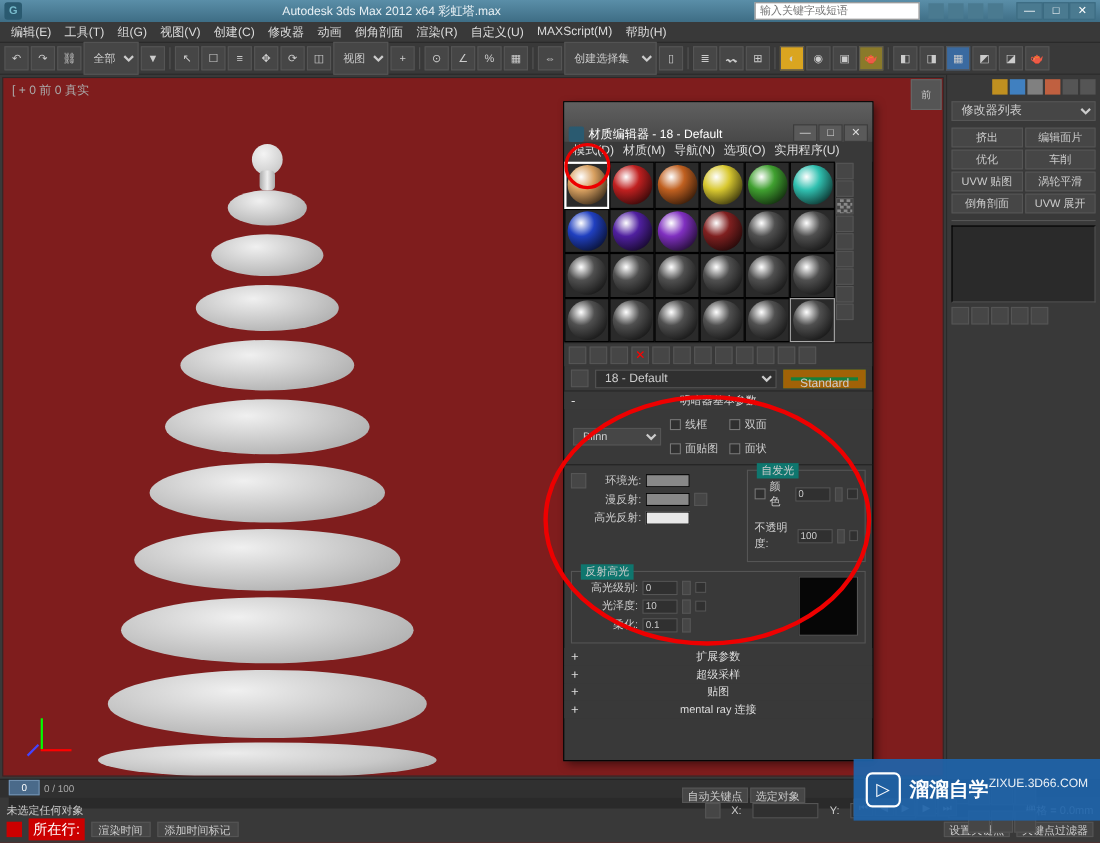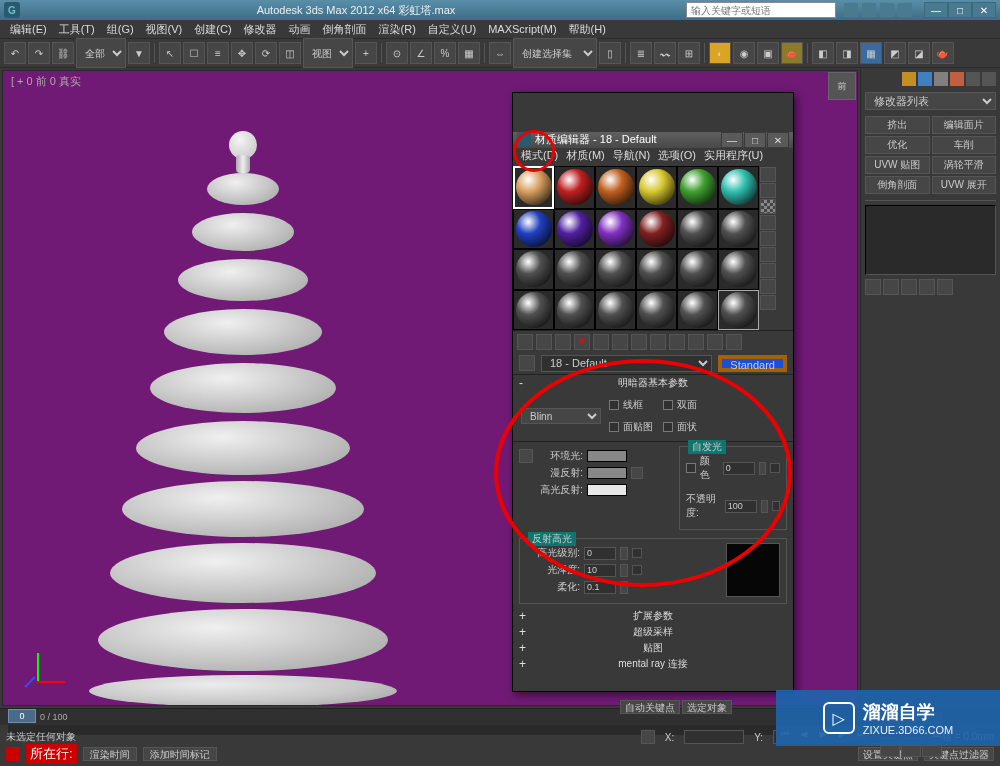--- a/index.html
+++ b/index.html
@@ -23,21 +23,21 @@
 .toolbar { height: 30px; background: #393939; border-top: 1px solid #2a2a2a; border-bottom: 1px solid #2a2a2a; display: flex; align-items: center; padding: 0 4px; gap: 2px; }
 .tool-btn { width: 22px; height: 22px; background: #464646; border: 1px solid #555; display: flex; align-items: center; justify-content: center; font-size: 10px; color: #ccc; }
 .tool-sep { width: 1px; height: 20px; background: #555; margin: 0 2px; }
 .tool-dropdown { height: 30px; background: #464646; border: 1px solid #555; color: #ccc; font-size: 10px; padding: 0 4px; }
 .tool-btn.gold { background: #daa520; }
 .tool-btn.yellow { background: #8a7a2a; }
 
 
 .main-area { position: absolute; top: 68px; left: 0; right: 0; bottom: 58px; display: flex; }
 .viewport-label { position: absolute; top: 3px; left: 8px; color: #aaa; font-size: 11px; }
-.viewport { flex: 1; background: #701a75; position: relative; border: 1px solid #2a2a2a; margin: 2px; }
+.viewport { flex: 1; background: #7f1d1d; position: relative; border: 1px solid #2a2a2a; margin: 2px; }
 .viewport-inner { width: 100%; height: 100%; position: relative; overflow: hidden; }
 .axis-gizmo { position: absolute; bottom: 16px; left: 16px; width: 40px; height: 40px; }
 .axis-gizmo .y { position: absolute; left: 18px; bottom: 8px; width: 2px; height: 28px; background: #0f0; }
 .axis-gizmo .x { position: absolute; left: 18px; bottom: 6px; width: 28px; height: 2px; background: #f00; }
 .axis-gizmo .z { position: absolute; left: 10px; bottom: 0px; width: 2px; height: 14px; background: #44f; transform: rotate(45deg); }
 
 
 .model { position: absolute; left: 50px; top: 60px; width: 380px; height: 590px; }
 .ring { position: absolute; left: 50%; border-radius: 50%; background: radial-gradient(ellipse at 40% 30%, #f0f0f0, #c8c8c8 50%, #a0a0a0); }
 .knob { position: absolute; left: 50%; transform: translateX(-50%); top: 0; width: 28px; height: 28px; border-radius: 50%; background: radial-gradient(circle at 38% 32%, #f4f4f4, #c0c0c0); }
@@ -58,39 +58,39 @@
 .right-sep { height: 1px; background: #555; margin: 4px 0; }
 .right-preview { height: 70px; background: #2a2a2a; border: 1px inset #555; margin: 4px 0; }
 .right-mini-icons { display: flex; gap: 2px; }
 .right-mini { width: 16px; height: 16px; background: #464646; border: 1px solid #555; }
 
 
 .view-cube-anchor { position: absolute; right: 144px; top: 72px; width: 28px; height: 28px; background: #555; border: 1px solid #666; display: flex; align-items: center; justify-content: center; color: #ccc; font-size: 9px; }
 
 
 .mat-editor { position: absolute; left: 512px; top: 92px; width: 282px; height: 600px; background: #393939; border: 1px solid #000; box-shadow: 3px 3px 8px rgba(0,0,0,0.5); }
-.mat-title { height: 16px; background: linear-gradient(#606060, #484848); display: flex; align-items: flex-start; padding: 0 4px; color: #fff; margin-top: 39px; }
+.mat-title { height: 36px; background: linear-gradient(#606060, #484848); display: flex; align-items: flex-end; padding: 0 4px; color: #fff; }
 .mat-title-text { flex: 1; font-size: 11px; }
 .mat-win-btn { width: 22px; height: 16px; background: #5a5a5a; border: 1px solid #3a3a3a; color: #ddd; display: flex; align-items: center; justify-content: center; margin-left: 1px; font-size: 10px; }
 .mat-menu { height: 18px; background: #393939; display: flex; padding: 0 4px; }
 .mat-menu-item { padding: 0 4px; font-size: 11px; color: #ddd; }
 .mat-slots-wrap { display: flex; }
 .mat-slots { display: grid; grid-template-columns: repeat(6, 1fr); width: 246px; height: 164px; background: #2a2a2a; }
 .mat-slot { border: 1px solid #000; position: relative; display: flex; align-items: center; justify-content: center; }
 .mat-slot.sel { border: 2px solid #fff; }
 .mat-sphere { width: 36px; height: 36px; border-radius: 50%; }
 .mat-side { width: 18px; display: flex; flex-direction: column; gap: 1px; padding: 1px; }
 .mat-side-btn { width: 16px; height: 15px; background: #464646; border: 1px solid #555; }
 .mat-side-btn.checker { background: repeating-conic-gradient(#888 0 25%, #444 0 50%) 0 0/6px 6px; }
 .mat-toolbar { height: 22px; display: flex; align-items: center; padding: 0 4px; gap: 3px; background: #393939; border-top: 1px solid #222; }
 .mat-tool { width: 16px; height: 16px; background: #464646; border: 1px solid #555; }
 .mat-tool.red { color: #f00; display: flex; align-items: center; justify-content: center; font-size: 11px; }
 .mat-name-row { height: 22px; display: flex; align-items: center; padding: 0 6px; gap: 6px; }
 .mat-name-input { flex: 1; height: 17px; background: #303030; border: 1px solid #555; color: #ccc; font-size: 11px; padding: 0 4px; }
-.mat-std-btn { height: 17px; padding: 0 8px; background: #1d4ed8; border: 4px solid #a16207; color: #ccc; font-size: 11px; }
+.mat-std-btn { height: 17px; padding: 0 8px; background: #15803d; border: 7px solid #a16207; color: #ccc; font-size: 11px; }
 .mat-rollup { border-top: 1px solid #222; }
 .mat-rollup-hdr { height: 16px; background: #393939; display: flex; align-items: center; justify-content: center; color: #ddd; font-size: 10px; position: relative; }
 .mat-rollup-hdr .toggle { position: absolute; left: 6px; font-size: 12px; }
 .mat-group { border: 1px solid #555; margin: 4px 6px; padding: 4px 6px 6px; position: relative; }
 .mat-group-title { position: absolute; top: -7px; left: 8px; background: #0f766e; padding: 0 4px; font-size: 10px; color: #ccc; }
 .mat-row { display: flex; align-items: center; gap: 4px; margin: 3px 0; font-size: 10px; color: #ccc; }
 .mat-label { text-align: right; }
 .mat-swatch { width: 40px; height: 12px; background: #888; border: 1px solid #000; }
 .mat-swatch.white { background: #e8e8e8; }
 .mat-checkbox { width: 10px; height: 10px; border: 1px solid #777; background: #303030; }
@@ -113,27 +113,27 @@
 .timeline-ticks { position: absolute; left: 8px; right: 170px; top: 16px; height: 10px; background: #2a2a2a; }
 .status-row { position: absolute; bottom: 22px; left: 0; right: 0; height: 14px; display: flex; align-items: center; padding: 0 6px; gap: 10px; font-size: 10px; color: #ccc; }
 .coord-box { width: 60px; height: 14px; background: #303030; border: 1px solid #555; font-size: 10px; padding: 0 2px; color: #ccc; }
 .status-bottom { position: absolute; bottom: 4px; left: 0; right: 0; height: 16px; display: flex; align-items: center; padding: 0 6px; gap: 6px; }
 .script-label { background: #c00; color: #fff; padding: 1px 4px; font-size: 13px; }
 .status-btn { height: 14px; padding: 0 6px; background: #464646; border: 1px solid #555; font-size: 10px; color: #ccc; }
 .play-controls { position: absolute; right: 130px; bottom: 24px; display: flex; gap: 1px; }
 .play-btn { width: 18px; height: 16px; background: #464646; border: 1px solid #555; color: #ccc; display: flex; align-items: center; justify-content: center; font-size: 9px; }
 .nav-cube { position: absolute; right: 40px; bottom: 6px; width: 80px; height: 48px; display: flex; flex-wrap: wrap; gap: 1px; }
 .nav-btn { width: 20px; height: 20px; background: #464646; border: 1px solid #555; }
-.auto-key { position: absolute; right: 268px; bottom: 52px; display: flex; gap: 2px; }
+.auto-key { position: absolute; right: 268px; bottom: 36px; display: flex; gap: 2px; }
 .auto-key-btn { height: 14px; padding: 0 4px; background: #464646; border: 1px solid #555; font-size: 10px; color: #ccc; }
 
 
 .watermark { position: absolute; right: 0; bottom: 20px; width: 224px; height: 56px; background: rgba(30,100,170,0.92); display: flex; align-items: center; justify-content: center; gap: 8px; color: #fff; z-index: 20; }
 .watermark-logo { width: 32px; height: 32px; border: 2px solid #fff; border-radius: 6px; display: flex; align-items: center; justify-content: center; font-size: 16px; }
-.watermark-text { display: flex; flex-direction: column; }
+.watermark-text { display: flex; }
 .watermark-main { font-size: 18px; font-weight: bold; }
 .watermark-sub { font-size: 11px; opacity: 0.9; }
 </style>
 </head>
 <body>
 
 <div class="title-bar">
   <div class="app-icon">G</div>
   <div class="title-text">Autodesk 3ds Max  2012 x64  彩虹塔.max</div>
   <input class="title-search" placeholder="输入关键字或短语" style="">

